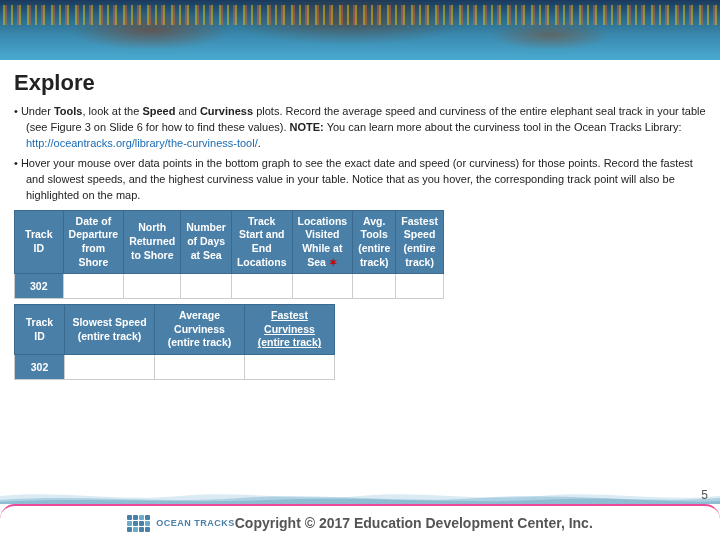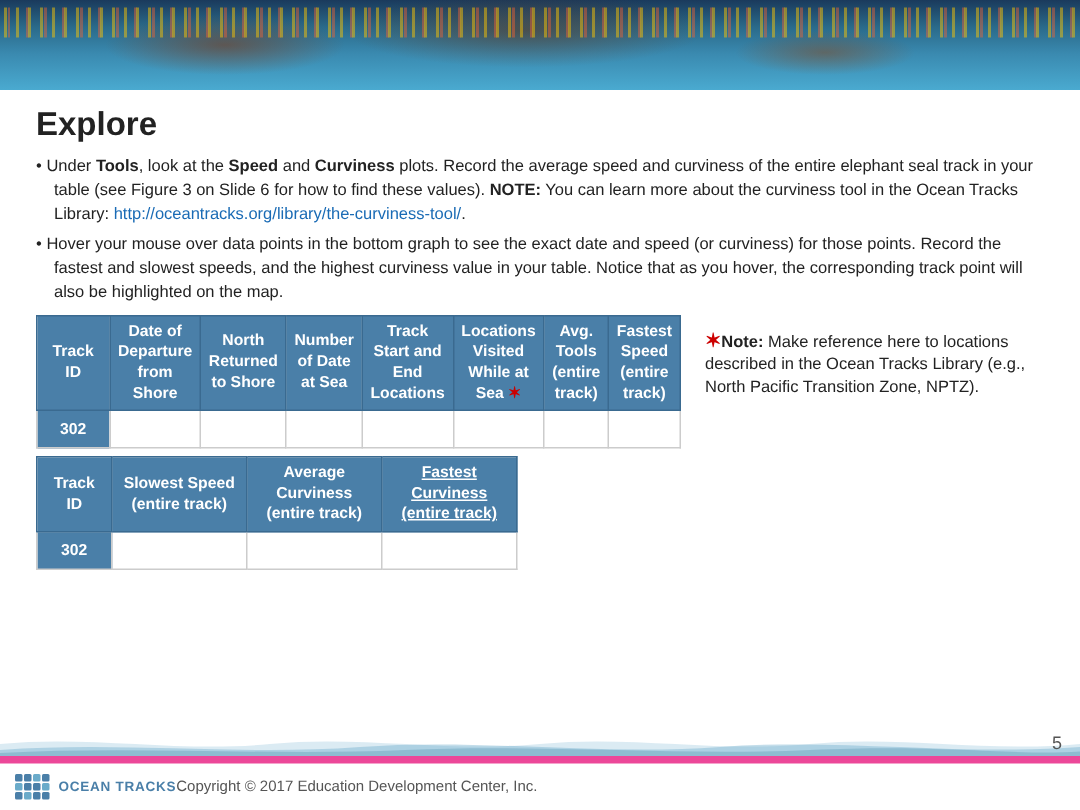--- a/index.html
+++ b/index.html
@@ -35,21 +35,21 @@
       content: '';
       position: absolute;
       top: 5px; left: 0; right: 0; height: 20px;
       background:
         repeating-linear-gradient(90deg, transparent 0px, transparent 3px, rgba(255,200,0,0.8) 3px, rgba(255,200,0,0.8) 5px, transparent 5px, transparent 8px),
         repeating-linear-gradient(90deg, transparent 0px, transparent 5px, rgba(255,100,50,0.7) 5px, rgba(255,100,50,0.7) 7px, transparent 7px, transparent 12px);
       opacity: 0.6;
     }
 
     .content {
-      padding: 10px 24px;
+      padding: 10px 14px;
       position: relative;
     }
 
     .page-title {
       font-size: 22px;
       font-weight: bold;
       color: #222;
       margin-bottom: 8px;
     }
 
@@ -152,25 +152,26 @@
     }
 
     
     .bottom-bar {
       position: absolute;
       bottom: 0;
       left: 0;
       right: 0;
       height: 36px;
       background: #fff;
-      border-top: 5px solid #ec4899;
+      border-top: 2px solid #ec4899;
       display: flex;
       align-items: center;
-      justify-content: flex-start;
+      justify-content: center;
       padding: 0 10px;
+      border-radius: 15px;
     }
 
     .logo-area {
       display: flex;
       align-items: center;
       gap: 6px;
     }
     .logo-text {
       font-size: 9px;
       font-weight: bold;
@@ -186,22 +187,23 @@
       right: 0;
       height: 18px;
       overflow: hidden;
     }
     .wave-decoration svg {
       width: 100%;
       height: 100%;
     }
 
     .copyright {
-      font-size: 10px;
+      font-size: 14px;
       color: #555;
+      font-weight: bold;
     }
 
     .page-num {
       position: absolute;
       bottom: 38px;
       right: 12px;
       font-size: 12px;
       color: #555;
     }
 
@@ -234,21 +236,21 @@
   <div class="tables-row">
 
     <div style="flex:0 0 430px;">
 
       <table class="table-top">
         <thead>
           <tr>
             <th>Track ID</th>
             <th>Date of Departure from Shore</th>
             <th>North Returned to Shore</th>
-            <th>Number of Date at Sea</th>
+            <th>Number of Days at Sea</th>
             <th>Track Start and End Locations</th>
             <th>Locations Visited While at Sea <span class="star-red">✶</span></th>
             <th>Avg. Tools (entire track)</th>
             <th>Fastest Speed (entire track)</th>
           </tr>
         </thead>
         <tbody>
           <tr>
             <td>302</td>
             <td></td>
@@ -275,25 +277,20 @@
           <tr>
             <td>302</td>
             <td></td>
             <td></td>
             <td></td>
           </tr>
         </tbody>
       </table>
     </div>
 
-    <div class="note-section">
-      <p>
-        <span class="note-asterisk">✶</span><strong>Note:</strong> Make reference here to locations described in the Ocean Tracks Library (e.g., North Pacific Transition Zone, NPTZ).
-      </p>
-    </div>
   </div>
 
 </div>
 
 <div class="wave-decoration">
   <svg viewBox="0 0 720 18" preserveAspectRatio="none" xmlns="http://www.w3.org/2000/svg">
     <path d="M0,10 C60,4 120,16 180,10 C240,4 300,16 360,10 C420,4 480,16 540,10 C600,4 660,16 720,10 L720,18 L0,18 Z" fill="#b8d8e8" opacity="0.5"></path>
     <path d="M0,14 C80,8 160,18 240,12 C320,6 400,18 480,12 C560,6 640,18 720,12 L720,18 L0,18 Z" fill="#6aabca" opacity="0.4"></path>
     <path d="M0,16 C90,11 180,18 270,14 C360,10 450,18 540,14 C630,10 675,18 720,15 L720,18 L0,18 Z" fill="#4a8aaa" opacity="0.3"></path>
   </svg>

